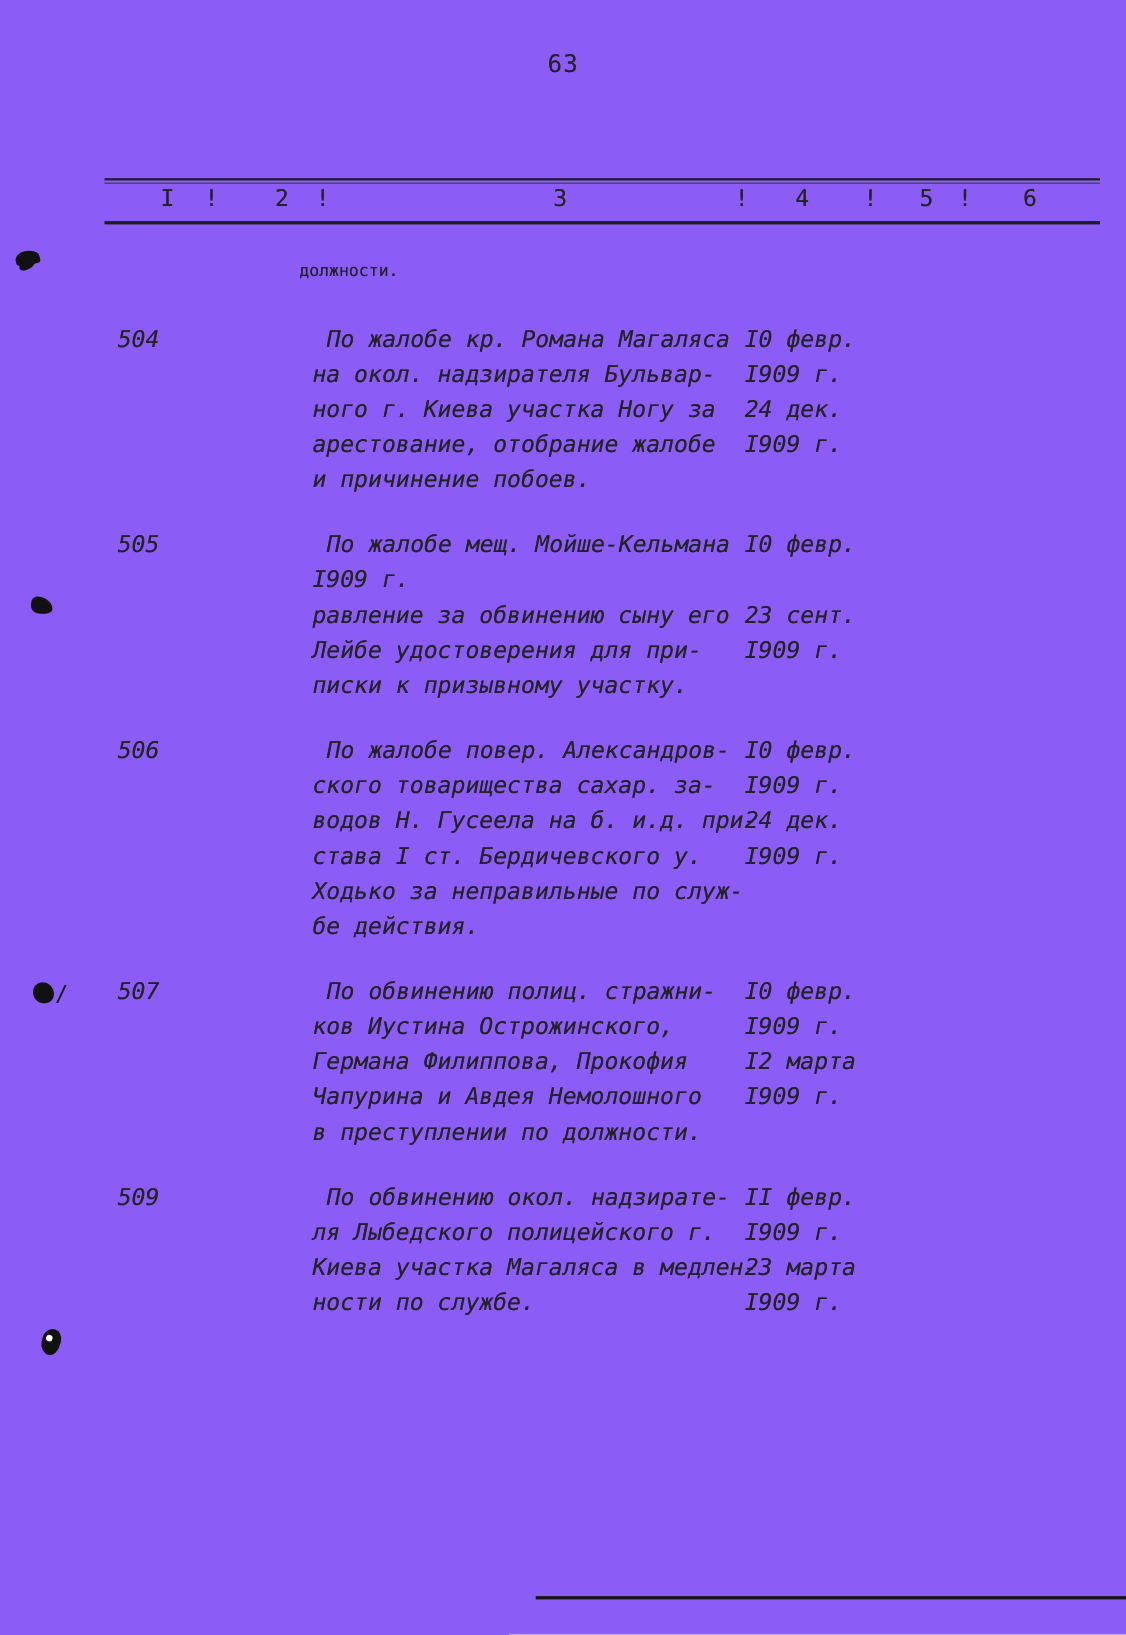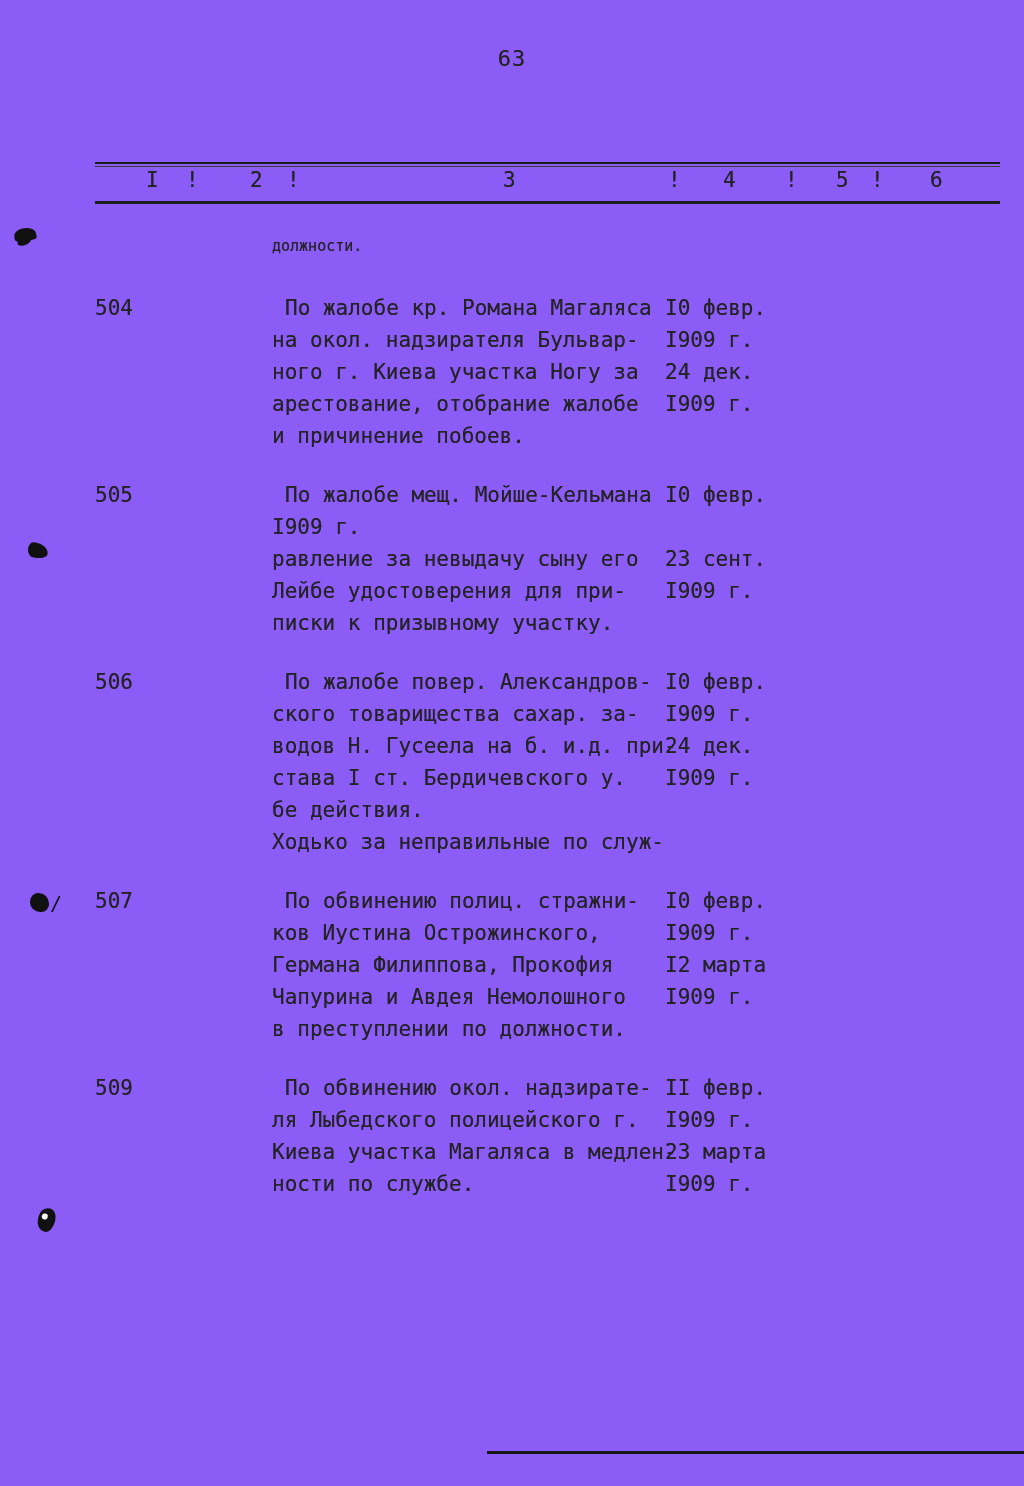--- a/index.html
+++ b/index.html
@@ -35,22 +35,22 @@
   .hc0{left:146px}.hc1{left:186px}.hc2{left:250px}.hc3{left:287px}
   .hc4{left:503px}.hc5{left:668px}.hc6{left:723px}.hc7{left:785px}
   .hc8{left:836px}.hc9{left:871px}.hc10{left:930px}
 
   .continuation{
     position:absolute; left:272px; top:230px;
     font-size:15px; line-height:32px;
   }
 
   .entries{
-    position:absolute; left:95px; top:292px; width:910px;
-    font-size:21px; line-height:32px;
+    position:absolute; left:107px; top:292px; width:910px;
+    font-size:21px; line-height:32px;font-style:italic;
   }
   .entry{
     display:grid; grid-template-columns:177px 1fr;
     margin-bottom:27px;
   }
   .entry-number{ padding-top:0; }
   .line{ display:grid; grid-template-columns:393px 1fr; }
   .line:first-child .text{ padding-left:13px; }
   .text{ white-space:nowrap; }
   .date{ white-space:nowrap; }
@@ -150,21 +150,21 @@
     <div class="entry-number">505</div>
     <div class="entry-lines">
           <div class="line">
             <span class="text">По жалобе мещ. Мойше-Кельмана</span>
             <span class="date">I0 февр.</span>
           </div>
           <div class="line">
             <span class="date">I909 г.</span>
           </div>
           <div class="line">
-            <span class="text">равление за невыдачу сыну его</span>
+            <span class="text">равление за обвинению сыну его</span>
             <span class="date">23 сент.</span>
           </div>
           <div class="line">
             <span class="text">Лейбе удостоверения для при-</span>
             <span class="date">I909 г.</span>
           </div>
           <div class="line">
             <span class="text">писки к призывному участку.</span>
             <span class="date"></span>
           </div>
@@ -184,25 +184,25 @@
           </div>
           <div class="line">
             <span class="text">водов Н. Гусеела на б. и.д. при-</span>
             <span class="date">24 дек.</span>
           </div>
           <div class="line">
             <span class="text">става I ст. Бердичевского у.</span>
             <span class="date">I909 г.</span>
           </div>
           <div class="line">
+            <span class="text">Ходько за неправильные по служ-</span>
+            <span class="date"></span>
+          </div>
+          <div class="line">
             <span class="text">бе действия.</span>
-            <span class="date"></span>
-          </div>
-          <div class="line">
-            <span class="text">Ходько за неправильные по служ-</span>
             <span class="date"></span>
           </div>
         </div>
   </div>
 
   <div class="entry">
     <div class="entry-number">507</div>
     <div class="entry-lines">
           <div class="line">
             <span class="text">По обвинению полиц. стражни-</span>

